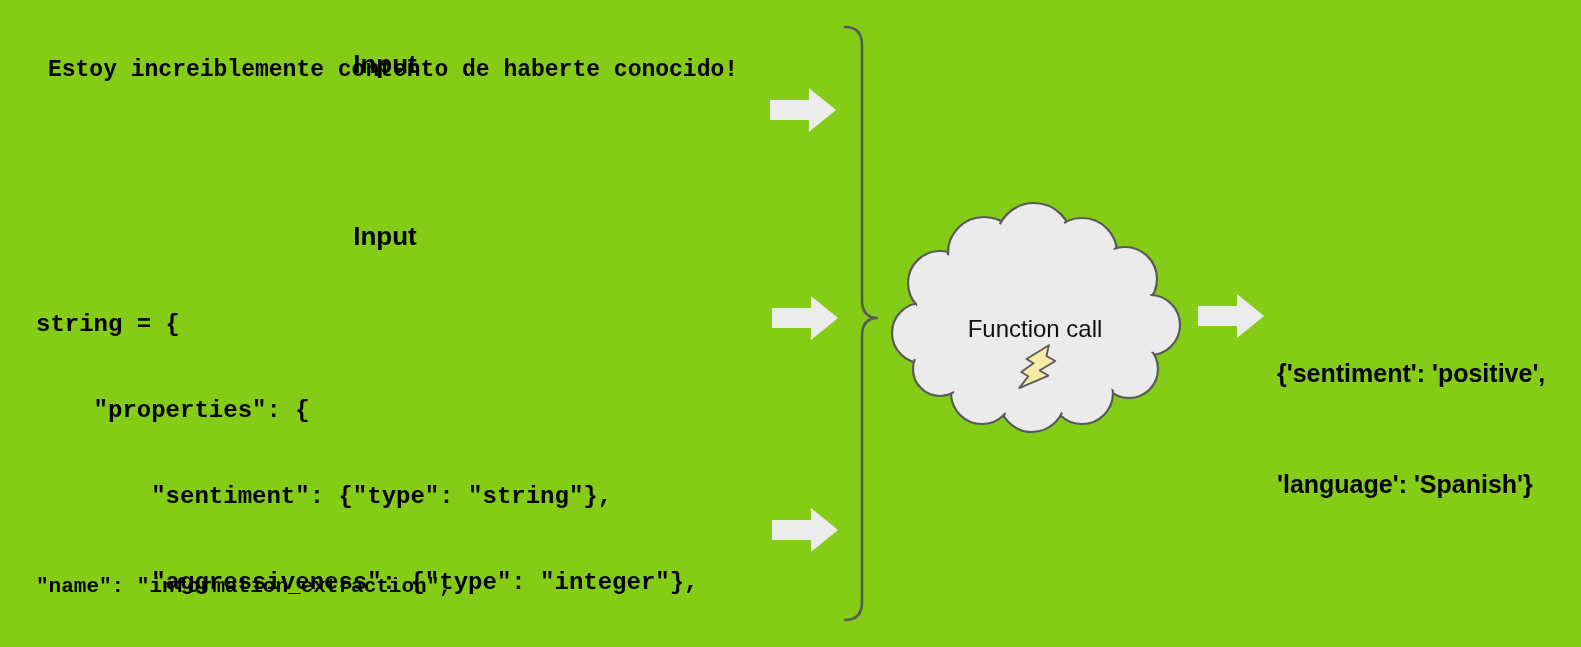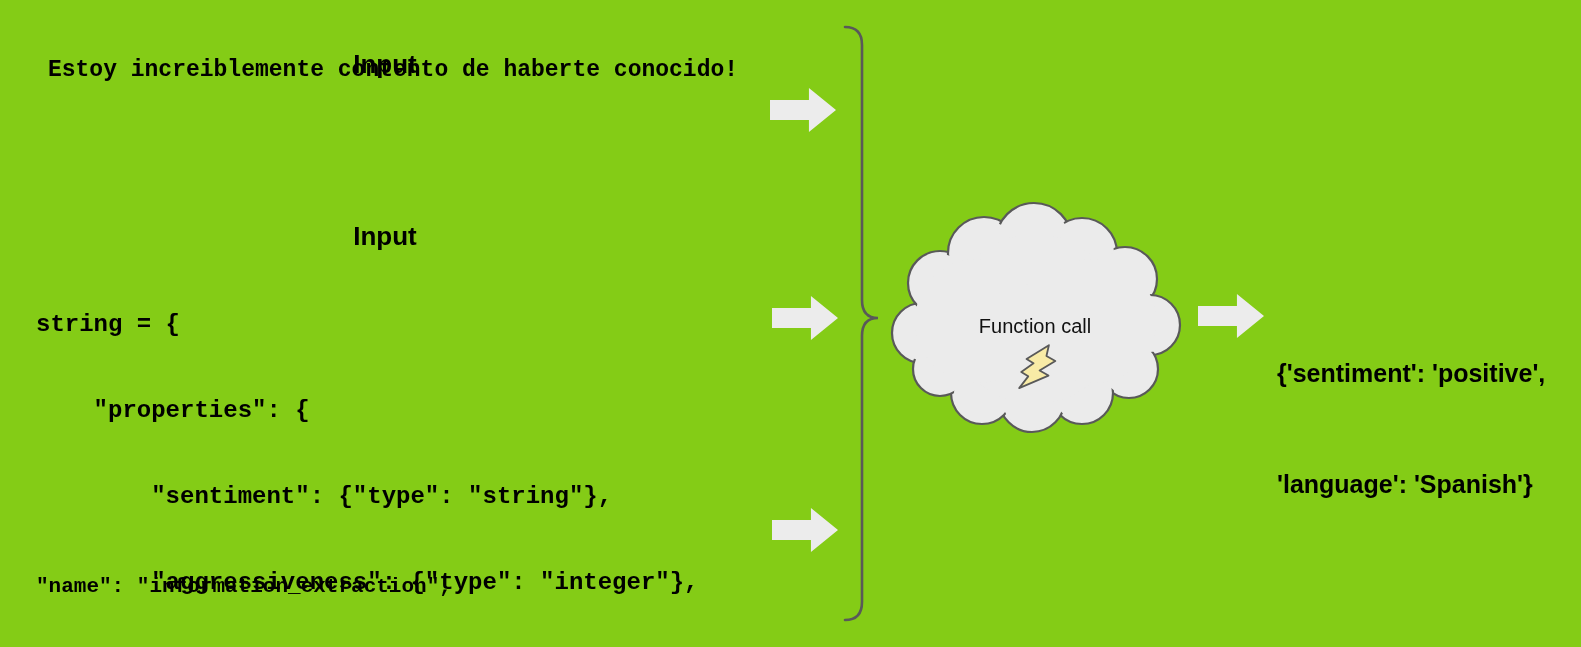--- a/index.html
+++ b/index.html
@@ -46,21 +46,21 @@
     background: #ececec;
     clip-path: polygon(0% 27%, 59% 27%, 59% 0%, 100% 50%, 59% 100%, 59% 73%, 0% 73%);
   }
 
   .llm-title {
     left: 882px; top: 261px; width: 306px;
     text-align: center; font-weight: 700; font-size: 28px;
   }
   .llm-subtitle {
     left: 882px; top: 315px; width: 306px;
-    text-align: center; font-weight: 400; font-size: 20px; color: #111111;
+    text-align: center; font-weight: 400; font-size: 24px; color: #111111;
   }
 
   .output-text {
     left: 1277px; top: 281px;
     font-weight: 700; font-size: 25px; line-height: 37px;
     white-space: pre;
   }
 </style>
 </head>
 <body>

